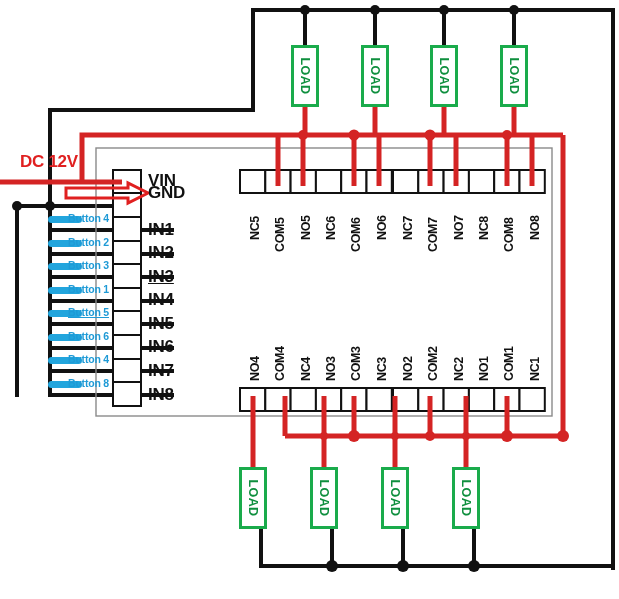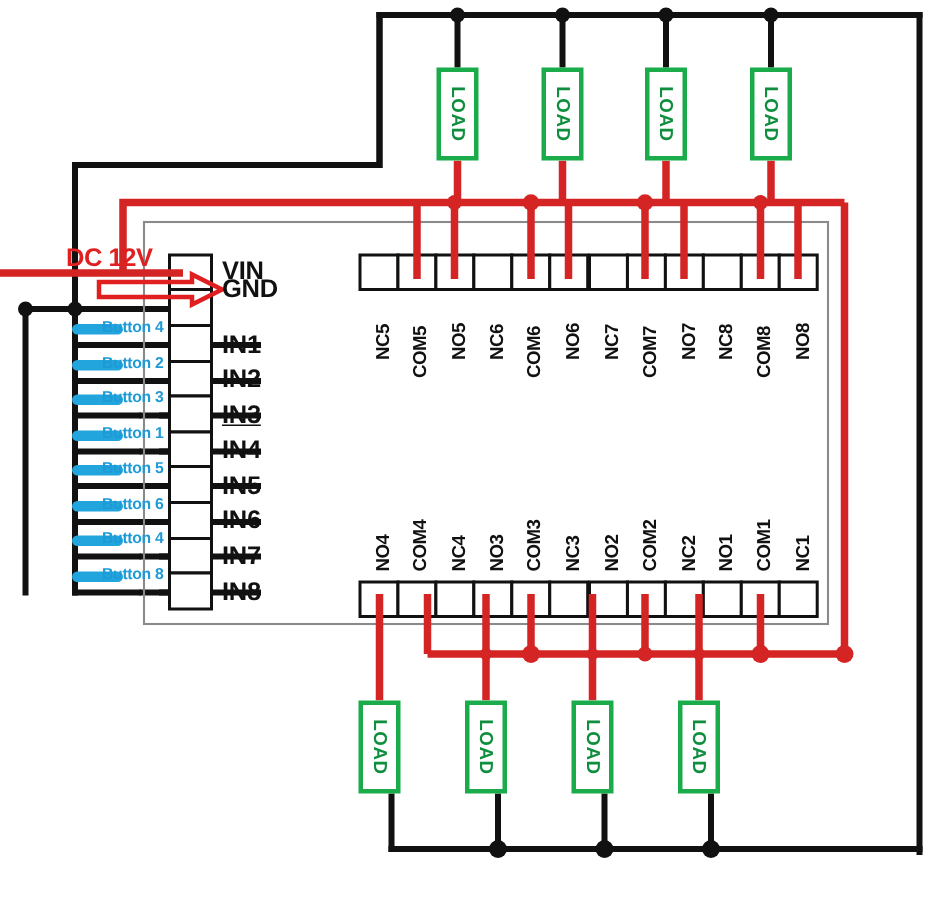--- a/index.html
+++ b/index.html
@@ -287,36 +287,36 @@
   <div class="load" style="left:310px;top:467px;">
     <span>LOAD</span>
   </div>
   <div class="load" style="left:381px;top:467px;">
     <span>LOAD</span>
   </div>
   <div class="load" style="left:452px;top:467px;">
     <span>LOAD</span>
   </div>
 
-  <div class="dc12v" style="left:20px;top:162px;margin-left:24px;">DC 12V</div>
+  <div class="dc12v" style="left:20px;top:152px;">DC 12V</div>
 
   <div class="btnpill" style="left:48px;top:216px;"></div>
   <div class="btntxt" style="left:68px;top:212px;">Button 4</div>
 
   <div class="btnpill" style="left:48px;top:240px;"></div>
   <div class="btntxt" style="left:68px;top:236px;">Button 2</div>
 
   <div class="btnpill" style="left:48px;top:263px;"></div>
   <div class="btntxt" style="left:68px;top:259px;">Button 3</div>
 
   <div class="btnpill" style="left:48px;top:287px;"></div>
   <div class="btntxt" style="left:68px;top:283px;">Button 1</div>
 
   <div class="btnpill" style="left:48px;top:310px;"></div>
-  <div class="btntxt" style="left:68px;top:306px;">Button 5</div>
+  <div class="btntxt" style="left:68px;top:306px;text-decoration:underline;">Button 5</div>
 
   <div class="btnpill" style="left:48px;top:334px;"></div>
   <div class="btntxt" style="left:68px;top:330px;">Button 6</div>
 
   <div class="btnpill" style="left:48px;top:357px;"></div>
   <div class="btntxt" style="left:68px;top:353px;">Button 4</div>
 
   <div class="btnpill" style="left:48px;top:381px;"></div>
   <div class="btntxt" style="left:68px;top:377px;">Button 8</div>
 

